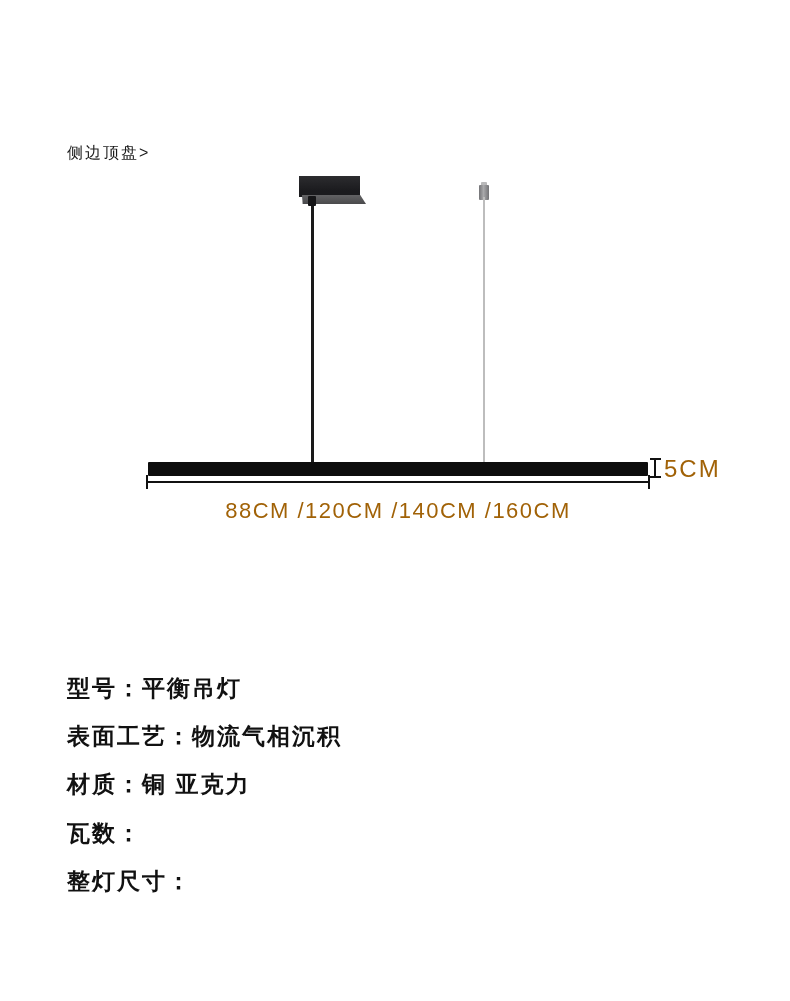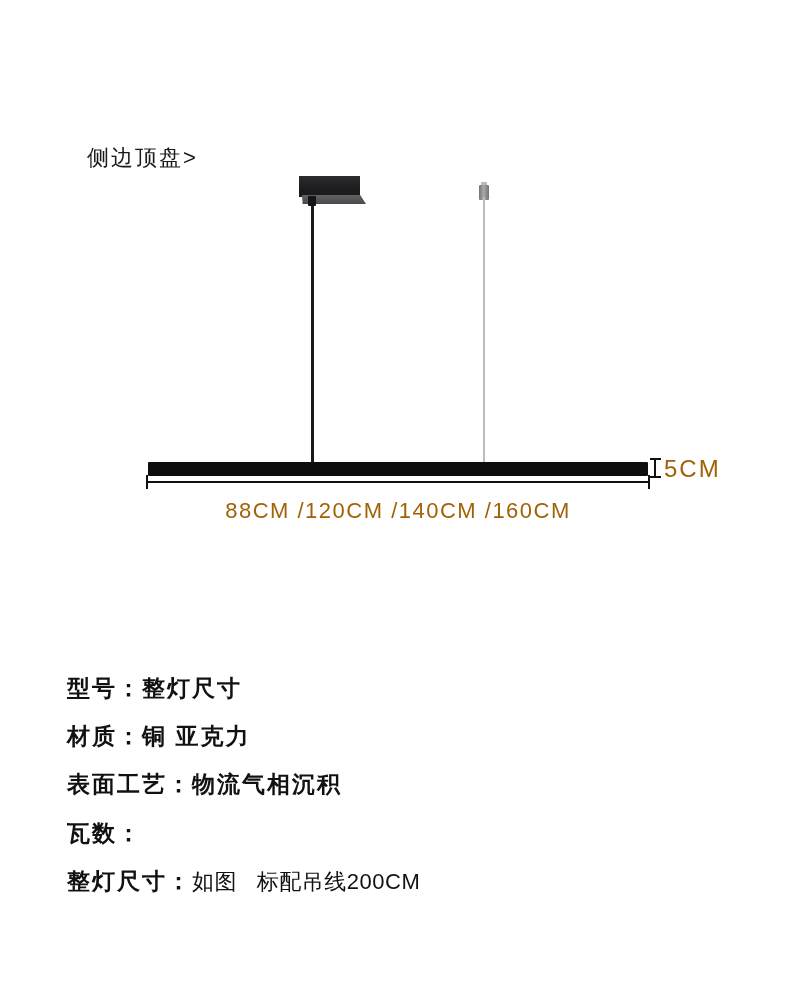--- a/index.html
+++ b/index.html
@@ -14,26 +14,25 @@
     overflow: hidden;
     font-family: "Liberation Sans", "DejaVu Sans", sans-serif;
     color: #111111;
   }
   .abs { position: absolute; }
 
   
   .callout {
     left: 67px;
     top: 143px;
-    font-size: 22px;
+    font-size: 16px;
     font-weight: 500;
     letter-spacing: 2px;
     color: #1a1a1a;
     white-space: pre;
-    margin-left: 20px;
   }
 
   
   .canopy-dark {
     left: 299px;
     top: 176px;
     width: 61px;
     height: 21px;
     background: linear-gradient(180deg, #2c2c2f 0%, var(--canopy-dark, #1b1b1e) 70%);
   }
@@ -211,27 +210,27 @@
   <div class="abs dim-line">
     <span class="tick left"></span>
     <span class="rule"></span>
     <span class="tick right"></span>
   </div>
   <div class="abs dim-text">88CM /120CM /140CM /160CM</div>
 </div>
 
 <div class="abs specs">
   <div class="spec-row">
-    <span class="spec-label">型号：</span><span class="spec-value">整灯尺寸</span>
+    <span class="spec-label">型号：</span><span class="spec-value">平衡吊灯</span>
+  </div>
+  <div class="spec-row">
+    <span class="spec-label">表面工艺：</span><span class="spec-value">物流气相沉积</span>
   </div>
   <div class="spec-row">
     <span class="spec-label">材质：</span><span class="spec-value">铜 亚克力</span>
   </div>
   <div class="spec-row">
-    <span class="spec-label">表面工艺：</span><span class="spec-value">物流气相沉积</span>
-  </div>
-  <div class="spec-row">
     <span class="spec-label">瓦数：</span>
   </div>
   <div class="spec-row">
-    <span class="spec-label">整灯尺寸：</span><span class="spec-value">如图   标配吊线200CM</span>
+    <span class="spec-label">整灯尺寸：</span>
   </div>
 </div>
 
 </body></html>

